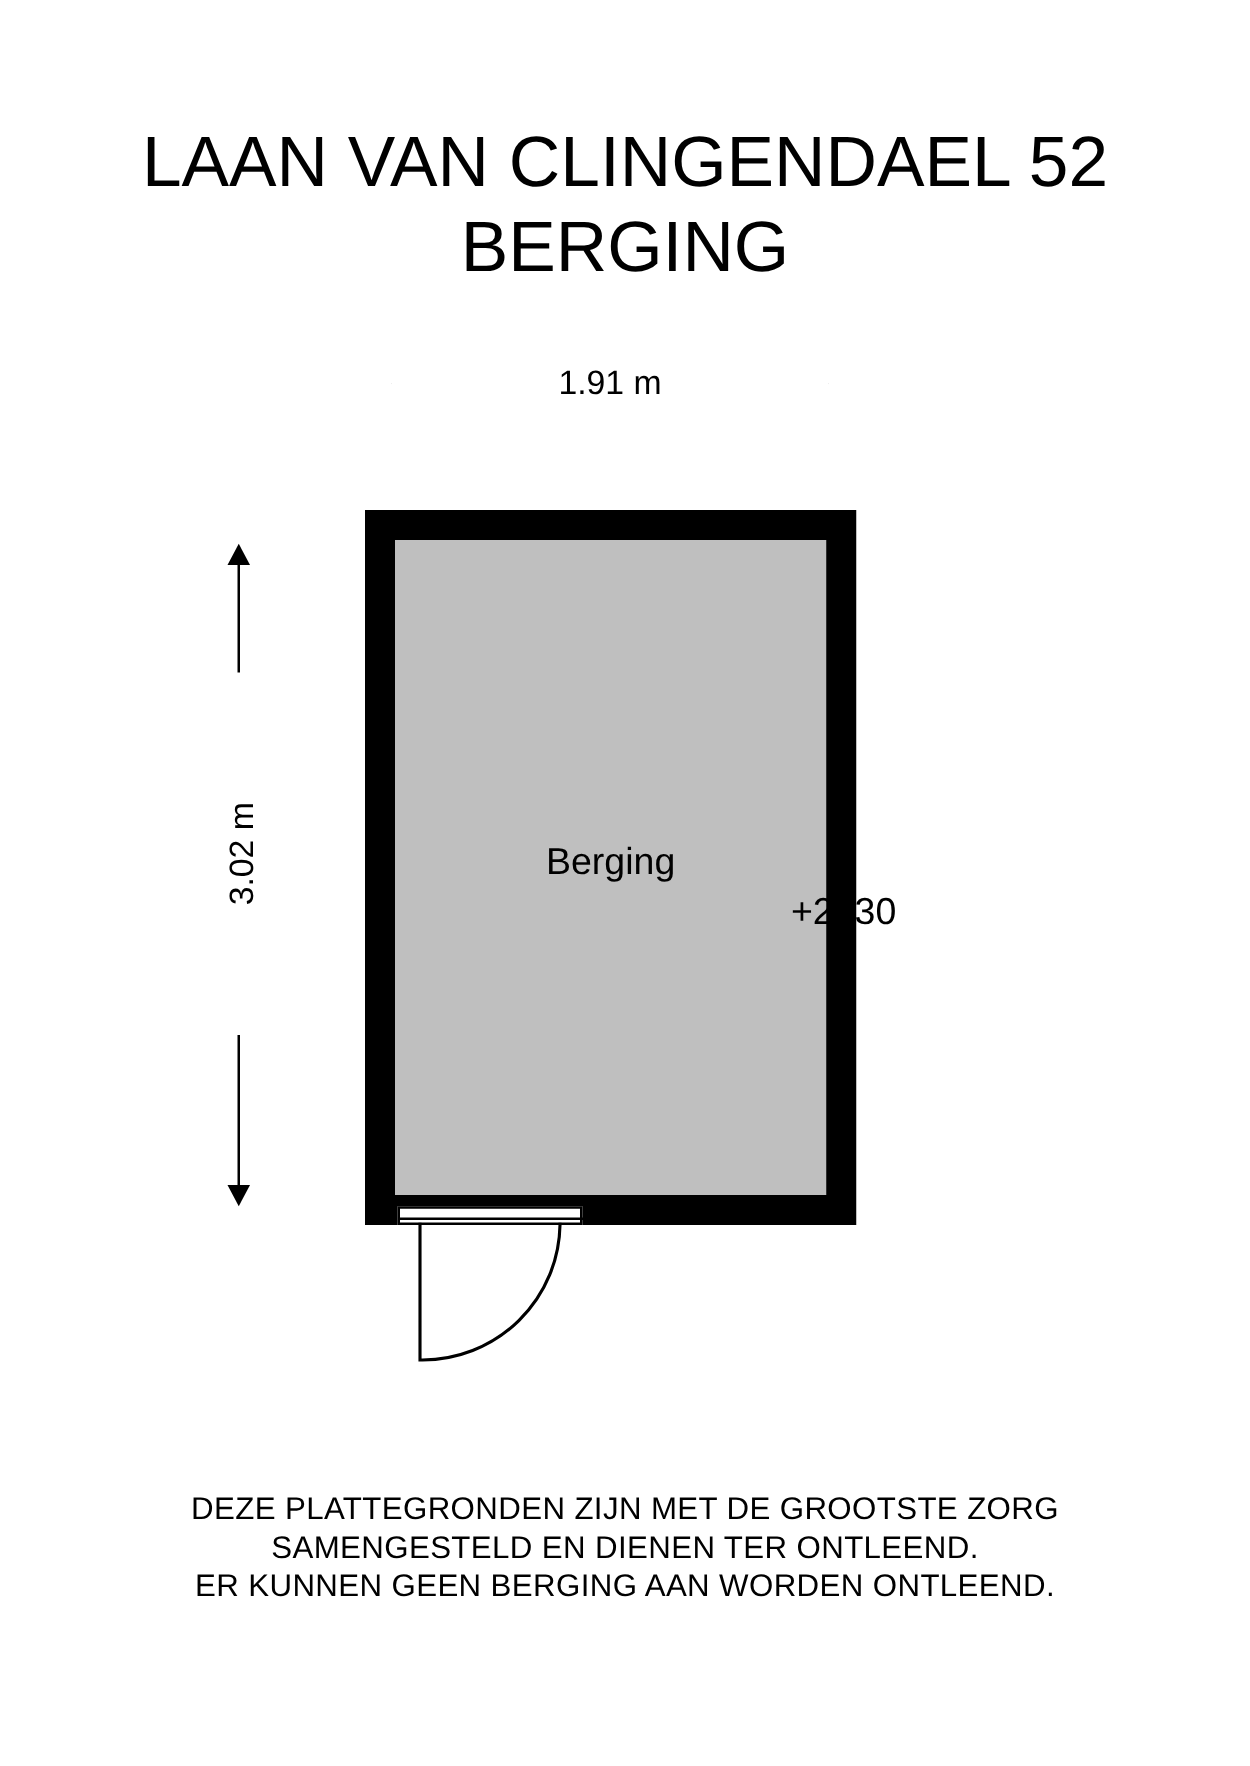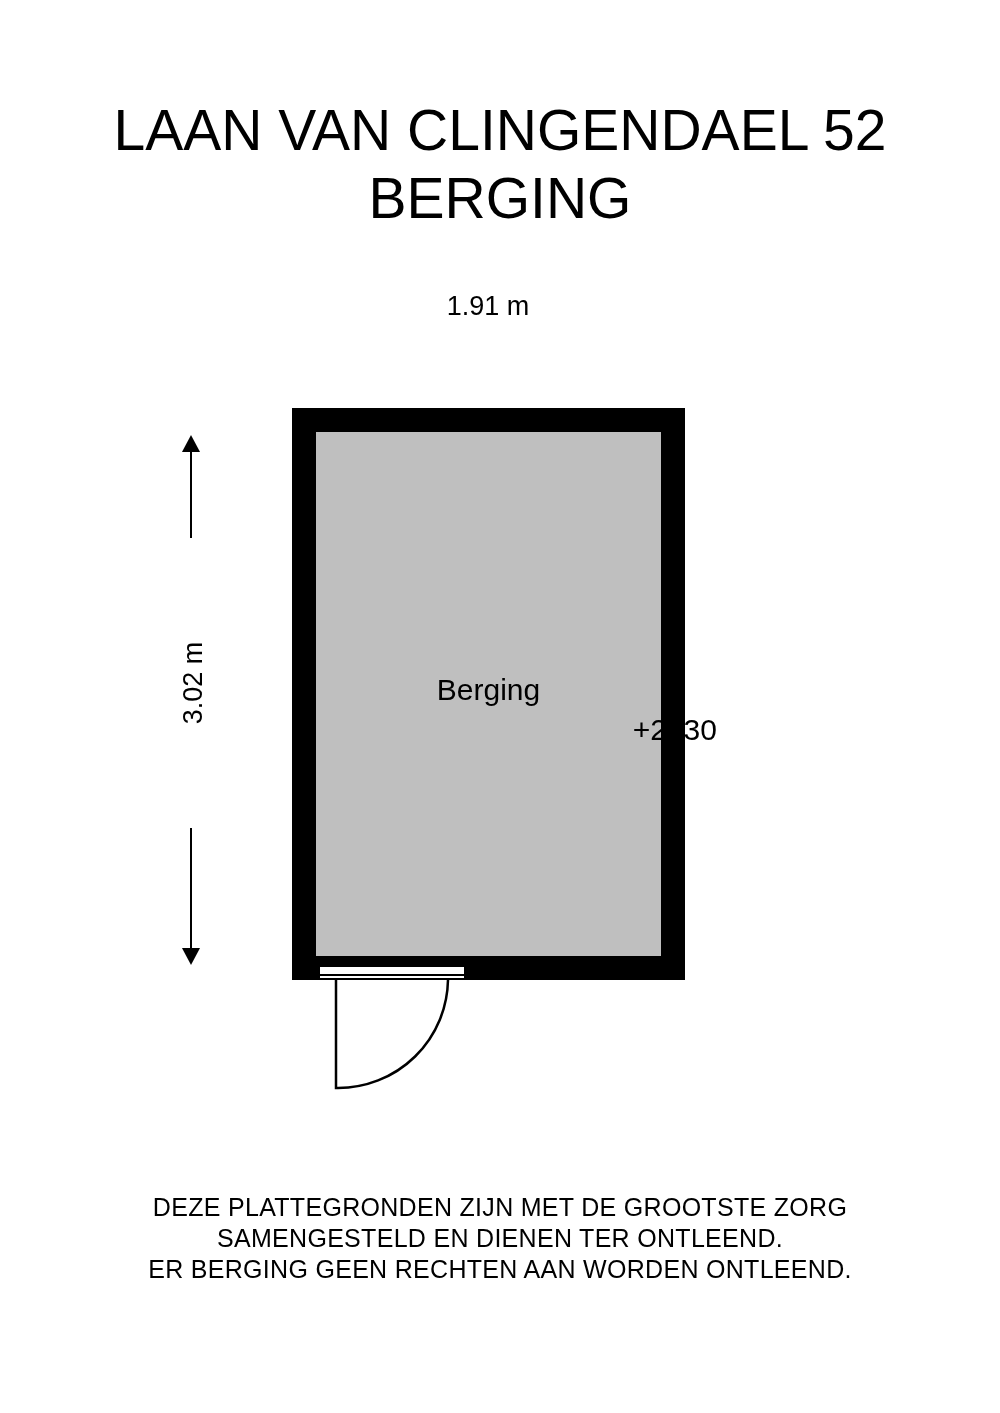--- a/index.html
+++ b/index.html
@@ -257,14 +257,14 @@
     <svg id="door-swing" viewBox="0 0 152 112">
       <path d="M 18 0 L 18 110 L 20 110 A 110 110 0 0 0 130 2 L 130 0" fill="none" stroke="#000000" stroke-width="2.5"></path>
     </svg>
   </div>
 
 </div>
 
 <div id="footer">
   <div>DEZE PLATTEGRONDEN ZIJN MET DE GROOTSTE ZORG</div>
   <div>SAMENGESTELD EN DIENEN TER ONTLEEND.</div>
-  <div>ER BERGING GEEN RECHTEN AAN WORDEN ONTLEEND.</div>
+  <div>ER KUNNEN GEEN BERGING AAN WORDEN ONTLEEND.</div>
 </div>
 
 </body></html>

